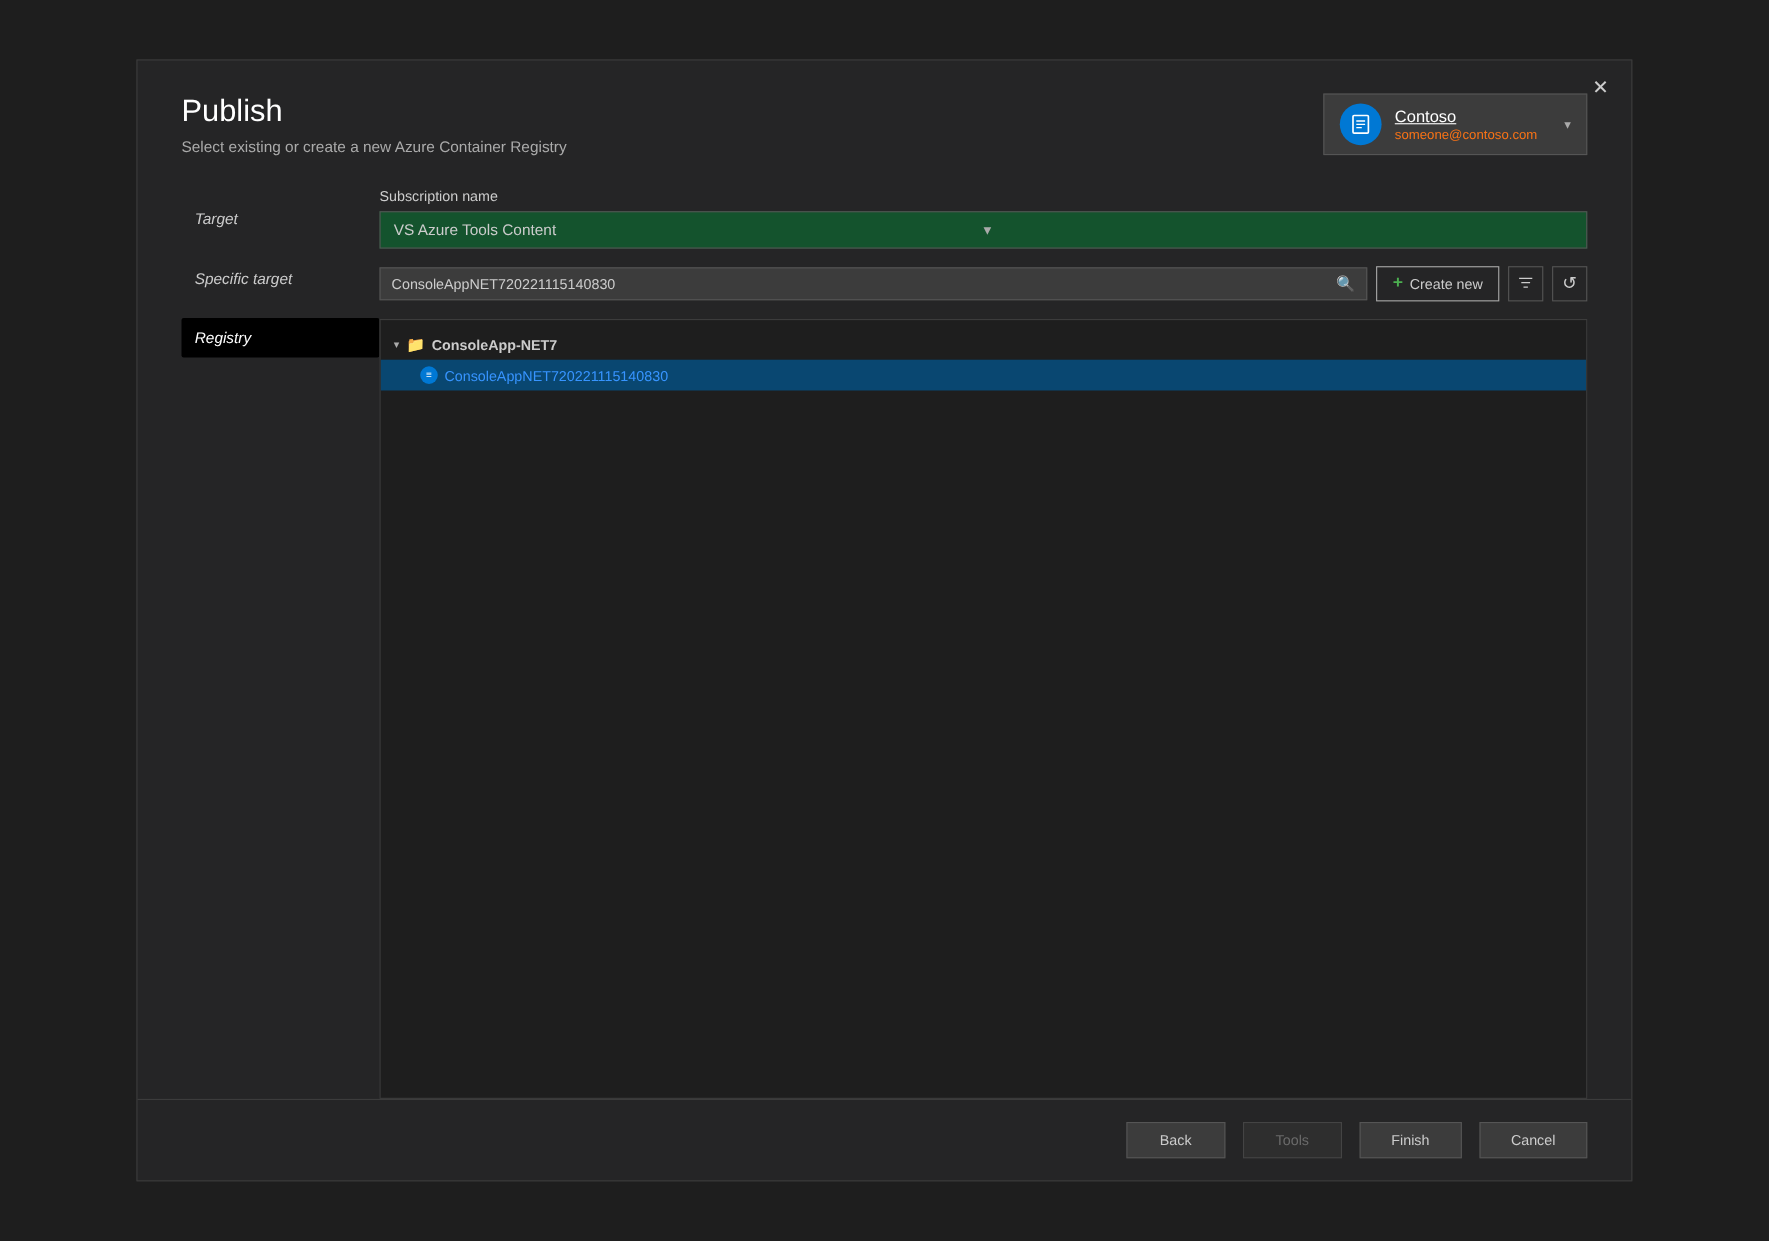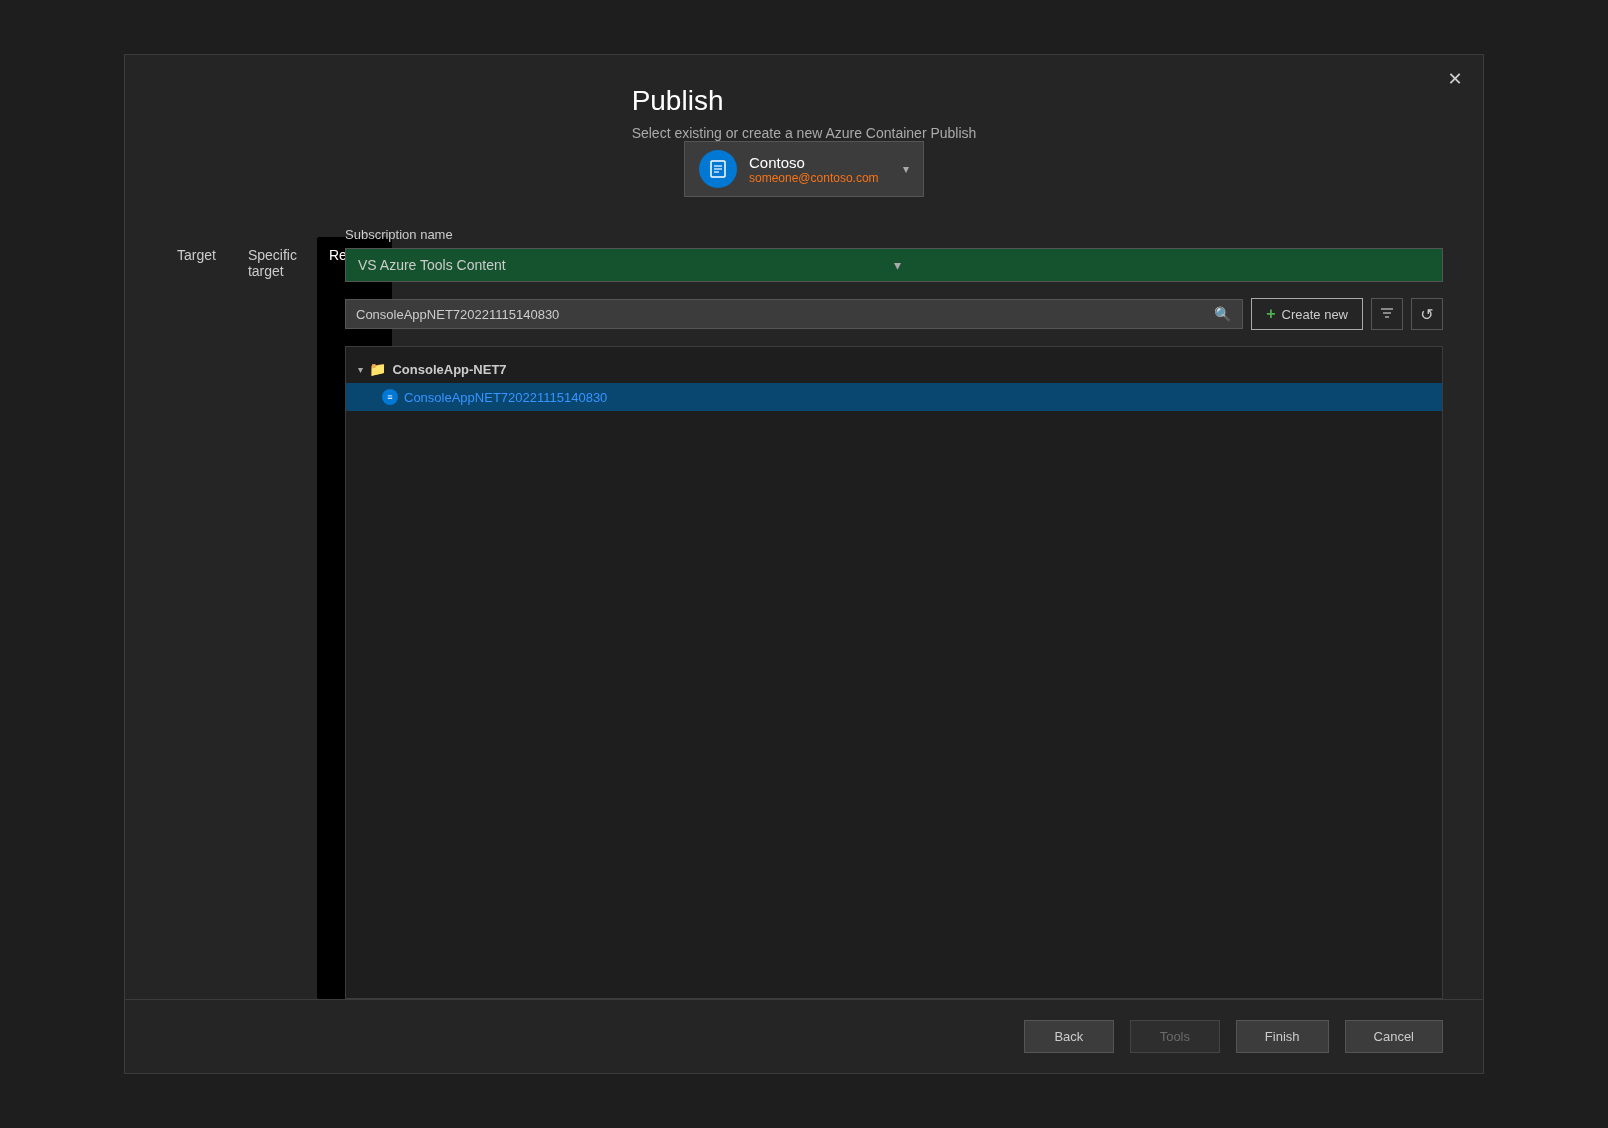--- a/index.html
+++ b/index.html
@@ -33,23 +33,22 @@
       cursor: pointer;
       width: 28px;
       height: 28px;
       display: flex;
       align-items: center;
       justify-content: center;
     }
     .header {
       padding: 30px 40px 20px 40px;
       display: flex;
-      align-items: center;
+      align-items: flex-end;
       justify-content: space-between;
-      flex-direction: column;
     }
     .header-left {}
     .title {
       font-size: 28px;
       font-weight: 300;
       color: #ffffff;
       margin-bottom: 8px;
     }
     .subtitle {
       font-size: 14px;
@@ -71,37 +70,38 @@
       background: #0078d4;
       border-radius: 50%;
       display: flex;
       align-items: center;
       justify-content: center;
       color: white;
       font-size: 16px;
       flex-shrink: 0;
     }
     .account-info { flex: 1; }
-    .account-name { color: #ffffff; font-size: 15px; font-weight: 500; }
+    .account-name { color: #ffffff; font-size: 15px; font-weight: 500; text-decoration: underline; }
     .account-email { color: #f97316; font-size: 12px; }
     .account-chevron { color: #aaaaaa; font-size: 12px; }
     .content {
       display: flex;
       flex: 1;
       padding: 0 40px;
       gap: 0;
       overflow: hidden;
     }
     .sidebar {
       width: 180px;
       flex-shrink: 0;
       padding-top: 20px;
       display: flex;
-      flex-direction: row;
-      gap: 8px;
+      flex-direction: column;
+      gap: 18px;
+      font-style: italic;
     }
     .sidebar-item {
       padding: 10px 12px;
       font-size: 14px;
       color: #cccccc;
       cursor: pointer;
       border-radius: 2px;
     }
     .sidebar-item.active {
       background: #000000;
@@ -259,21 +259,21 @@
   </style>
 </head>
 <body>
 
 <div class="dialog">
   <button class="close-btn">✕</button>
 
   <div class="header">
     <div class="header-left">
       <div class="title">Publish</div>
-      <div class="subtitle">Select existing or create a new Azure Container Publish</div>
+      <div class="subtitle">Select existing or create a new Azure Container Registry</div>
     </div>
     <div class="account-badge">
       <div class="account-icon">
         <svg width="20" height="20" viewBox="0 0 20 20" fill="white" xmlns="http://www.w3.org/2000/svg">
           <rect x="3" y="2" width="14" height="16" rx="1" fill="none" stroke="white" stroke-width="1.5"></rect>
           <line x1="6" y1="7" x2="14" y2="7" stroke="white" stroke-width="1.2"></line>
           <line x1="6" y1="10" x2="14" y2="10" stroke="white" stroke-width="1.2"></line>
           <line x1="6" y1="13" x2="11" y2="13" stroke="white" stroke-width="1.2"></line>
         </svg>
       </div>

